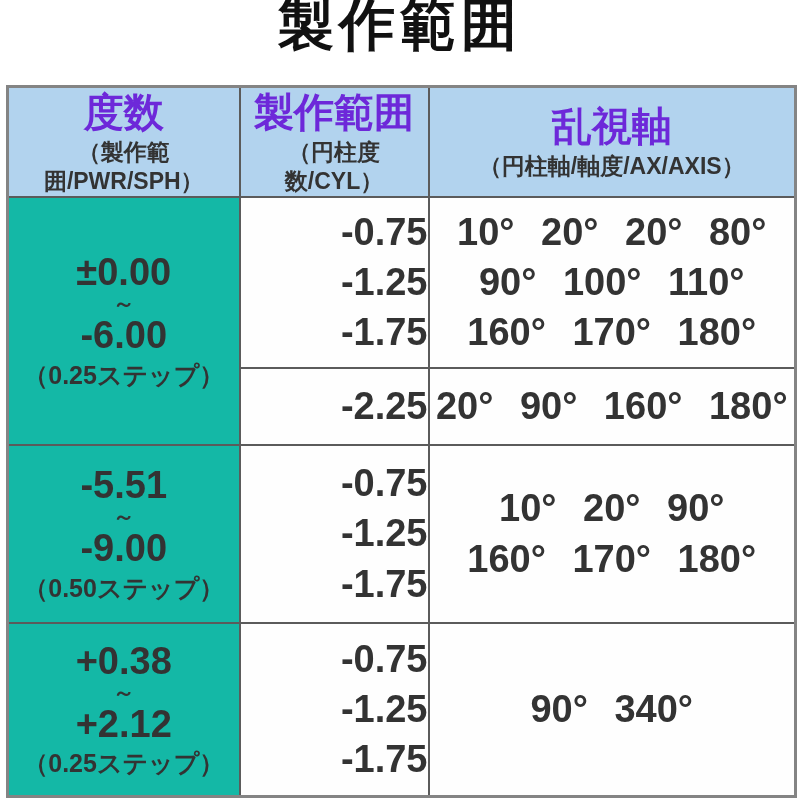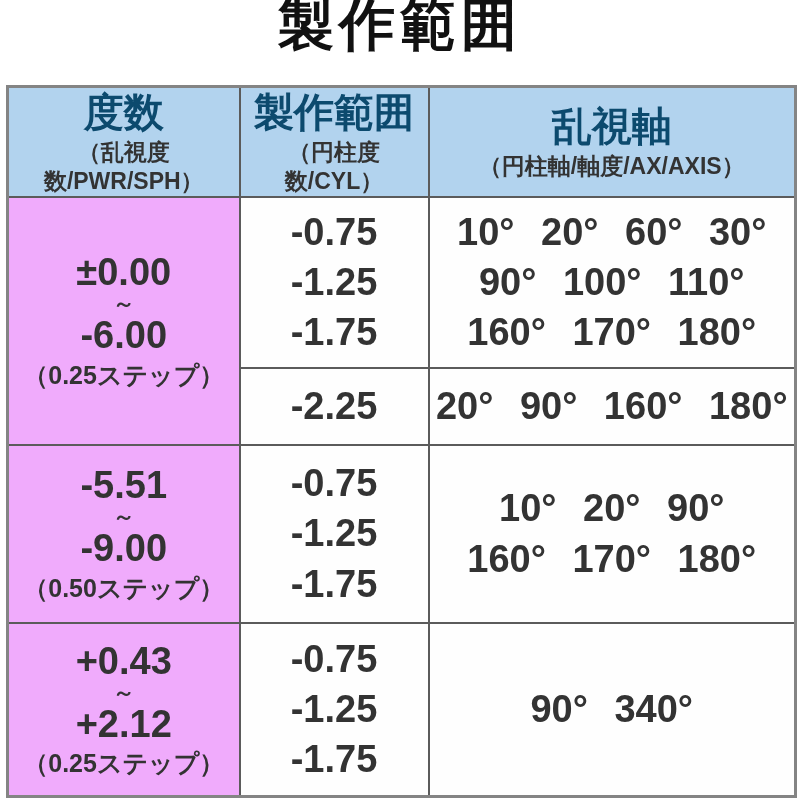--- a/index.html
+++ b/index.html
@@ -37,30 +37,30 @@
   col.c2 { width: 189px; }
   col.c3 { width: 367px; }
 
   tr.head-row   { height: 110px; }
   tr.row-g1a    { height: 171px; }
   tr.row-g1b    { height: 77px; }
   tr.row-g2     { height: 178px; }
   tr.row-g3     { height: 174px; }
 
   .head-row th { background: #b2d3ee; }
-  .h-main { font-size: 40px; font-weight: bold; line-height: 1.2; color: #0c4a6e; }
+  .h-main { font-size: 40px; font-weight: bold; line-height: 1.2; color: #6d28d9; }
   .h-sub  { font-size: 23px; font-weight: bold; line-height: 1.25; color: #333333; margin-top: 2px; }
 
-  td.power-cell { background: #f0abfc; margin-top: 14px; }
+  td.power-cell { background: #14b8a6; margin-top: 14px; }
   .p-from, .p-to { font-size: 38px; font-weight: bold; line-height: 1.15; }
   .p-tilde { font-size: 22px; font-weight: bold; line-height: 0.85; }
   .p-step  { font-size: 25px; font-weight: bold; line-height: 1.2; margin-top: 2px; }
 
   td.cyl-cell { background: #fefefe; }
-  .cyl-num { font-size: 38px; font-weight: bold; line-height: 1.32; }
+  .cyl-num { font-size: 38px; font-weight: bold; line-height: 1.32; text-align: right; }
 
   td.axis-cell { background: #fefefe; }
   .axis-line { font-size: 38px; font-weight: bold; line-height: 1.32; word-spacing: 0.42em; }
 </style>
 </head>
 <body>
 
 <div class="page">
 
   <h1 class="title">製作範囲</h1>
@@ -69,21 +69,21 @@
     <colgroup>
       <col class="c1">
         <col class="c2">
         <col class="c3">
     </colgroup>
 
     <tbody>
         <tr class="head-row">
       <th>
         <div class="h-main">度数</div>
-        <div class="h-sub">（乱視度数/PWR/SPH）</div>
+        <div class="h-sub">（製作範囲/PWR/SPH）</div>
       </th>
       <th>
         <div class="h-main">製作範囲</div>
         <div class="h-sub">（円柱度数/CYL）</div>
       </th>
       <th>
         <div class="h-main">乱視軸</div>
         <div class="h-sub">（円柱軸/軸度/AX/AXIS）</div>
       </th>
     </tr>
@@ -94,21 +94,21 @@
         <div class="p-tilde">～</div>
         <div class="p-to">-6.00</div>
         <div class="p-step">（0.25ステップ）</div>
       </td>
       <td class="cyl-cell">
         <div class="cyl-num">-0.75</div>
         <div class="cyl-num">-1.25</div>
         <div class="cyl-num">-1.75</div>
       </td>
       <td class="axis-cell">
-        <div class="axis-line">10° 20° 60° 30°</div>
+        <div class="axis-line">10° 20° 20° 80°</div>
         <div class="axis-line">90° 100° 110°</div>
         <div class="axis-line">160° 170° 180°</div>
       </td>
     </tr>
 
     <tr class="row-g1b">
       <td class="cyl-cell">
         <div class="cyl-num">-2.25</div>
       </td>
       <td class="axis-cell">
@@ -129,21 +129,21 @@
         <div class="cyl-num">-1.75</div>
       </td>
       <td class="axis-cell">
         <div class="axis-line">10° 20° 90°</div>
         <div class="axis-line">160° 170° 180°</div>
       </td>
     </tr>
 
     <tr class="row-g3">
       <td class="power-cell">
-        <div class="p-from">+0.43</div>
+        <div class="p-from">+0.38</div>
         <div class="p-tilde">～</div>
         <div class="p-to">+2.12</div>
         <div class="p-step">（0.25ステップ）</div>
       </td>
       <td class="cyl-cell">
         <div class="cyl-num">-0.75</div>
         <div class="cyl-num">-1.25</div>
         <div class="cyl-num">-1.75</div>
       </td>
       <td class="axis-cell">

